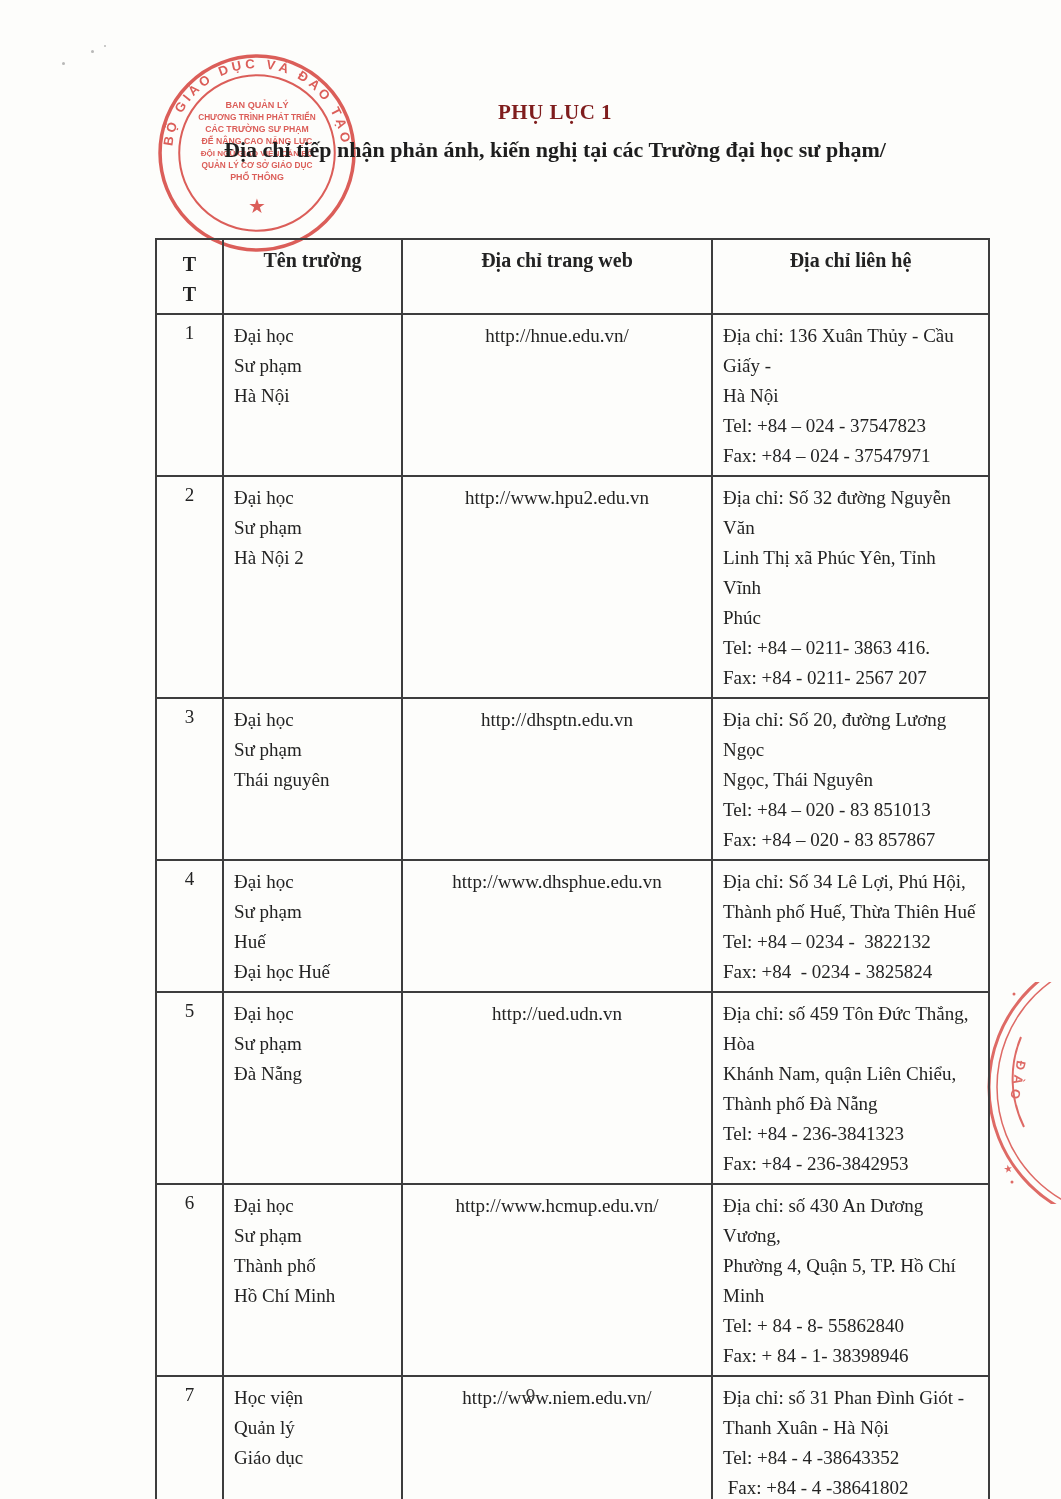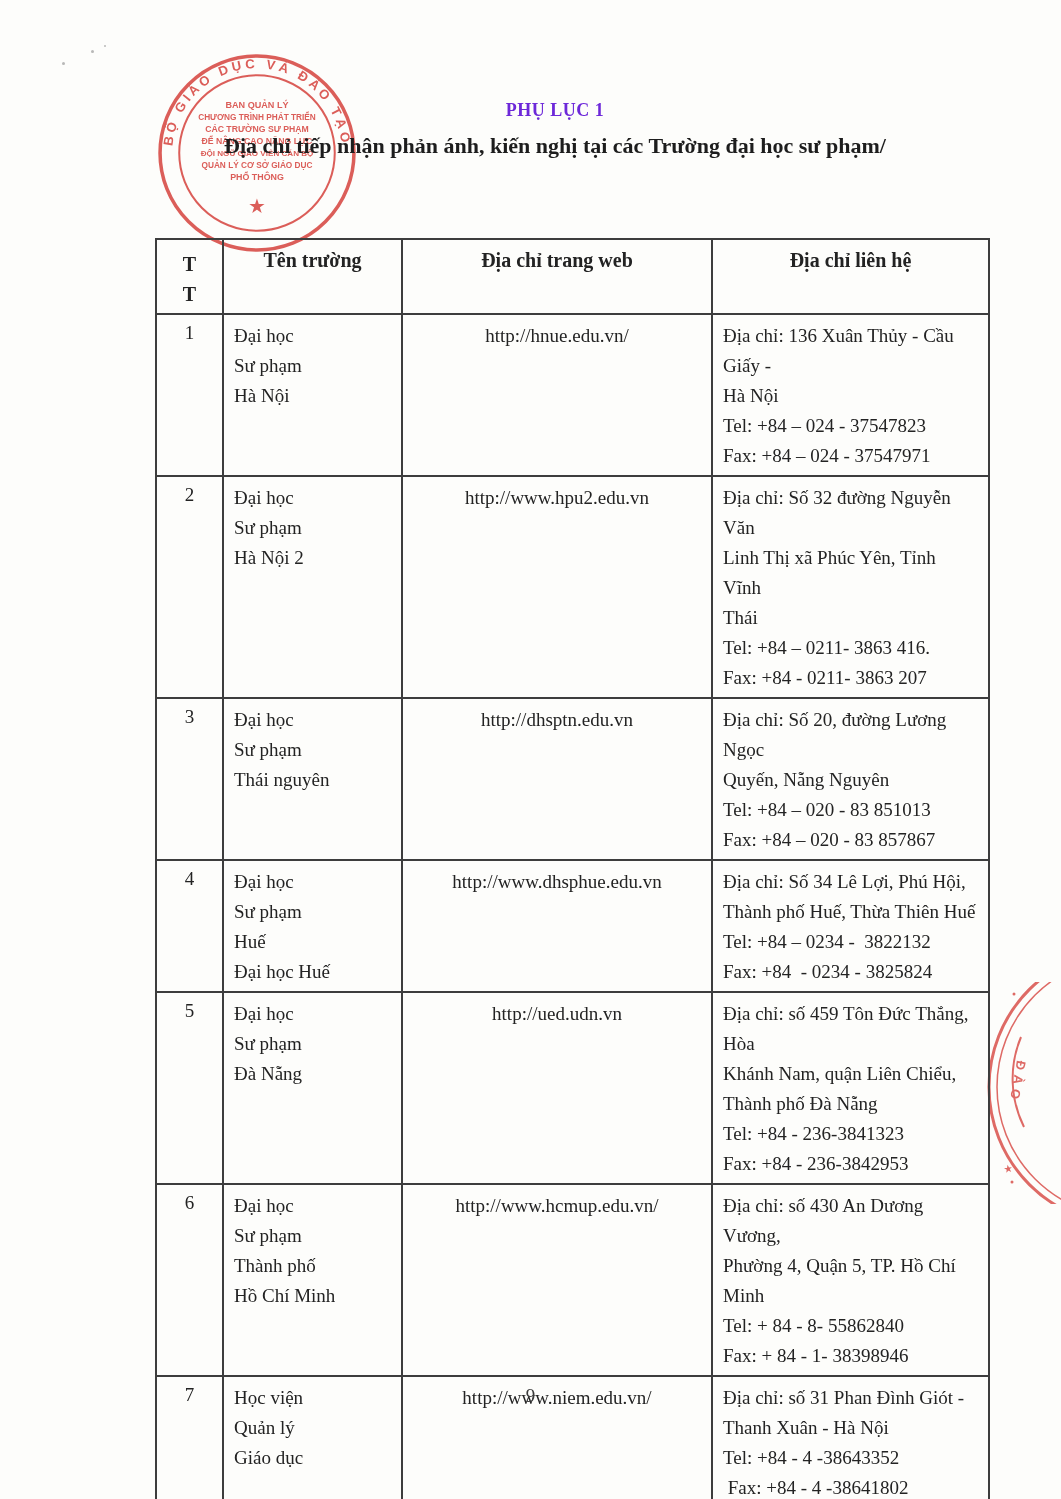--- a/index.html
+++ b/index.html
@@ -13,21 +13,21 @@
     color:#232323;
   }
   .speck { position:absolute; background:#8a8a8a; border-radius:50%; width:3px; height:3px; opacity:.6; }
 
   
   .stamp { position:absolute; left:156px; top:52px; width:202px; height:202px; z-index:1; opacity:.92; }
   .stamp text { font-family:"Liberation Sans", sans-serif; font-weight:bold; }
 
   
   .heading { position:absolute; left:120px; top:100px; width:870px; text-align:center; z-index:2; }
-  .doc-title { font-size:18px; font-weight:bold; letter-spacing:.5px; margin-bottom:9px; color:#6d28d9; }
+  .doc-title { font-size:21px; font-weight:bold; letter-spacing:.5px; margin-bottom:9px; color:#7f1d1d; }
   .doc-subtitle { font-size:22px; font-weight:bold; line-height:32px; color:#1d1d1d; }
 
   
   .uni-table {
     position:absolute; left:155px; top:238px; width:835px;
     border-collapse:collapse; z-index:2;
     font-size:19px;
   }
   .uni-table th, .uni-table td {
     border:2px solid #3d3d3d;
@@ -122,39 +122,39 @@
             <div class="cell-line">Đại học</div>
             <div class="cell-line">Sư phạm</div>
             <div class="cell-line">Hà Nội 2</div>
           </td>
       <td class="col-web web-cell">
             <div class="cell-line">http://www.hpu2.edu.vn</div>
           </td>
       <td class="col-contact contact-cell">
             <div class="cell-line">Địa chỉ: Số 32 đường Nguyễn Văn</div>
             <div class="cell-line">Linh Thị xã Phúc Yên, Tỉnh Vĩnh</div>
-            <div class="cell-line">Thái</div>
+            <div class="cell-line">Phúc</div>
             <div class="cell-line">Tel: +84 – 0211- 3863 416.</div>
-            <div class="cell-line">Fax: +84 - 0211- 3863 207</div>
+            <div class="cell-line">Fax: +84 - 0211- 2567 207</div>
           </td>
     </tr>
 
     <tr>
       <td class="col-tt">3</td>
       <td class="col-name name-cell">
             <div class="cell-line">Đại học</div>
             <div class="cell-line">Sư phạm</div>
             <div class="cell-line">Thái nguyên</div>
           </td>
       <td class="col-web web-cell">
             <div class="cell-line">http://dhsptn.edu.vn</div>
           </td>
       <td class="col-contact contact-cell">
             <div class="cell-line">Địa chỉ: Số 20, đường Lương Ngọc</div>
-            <div class="cell-line">Quyến, Nẵng Nguyên</div>
+            <div class="cell-line">Ngọc, Thái Nguyên</div>
             <div class="cell-line">Tel: +84 – 020 - 83 851013</div>
             <div class="cell-line">Fax: +84 – 020 - 83 857867</div>
           </td>
     </tr>
 
     <tr>
       <td class="col-tt">4</td>
       <td class="col-name name-cell">
             <div class="cell-line">Đại học</div>
             <div class="cell-line">Sư phạm</div>

